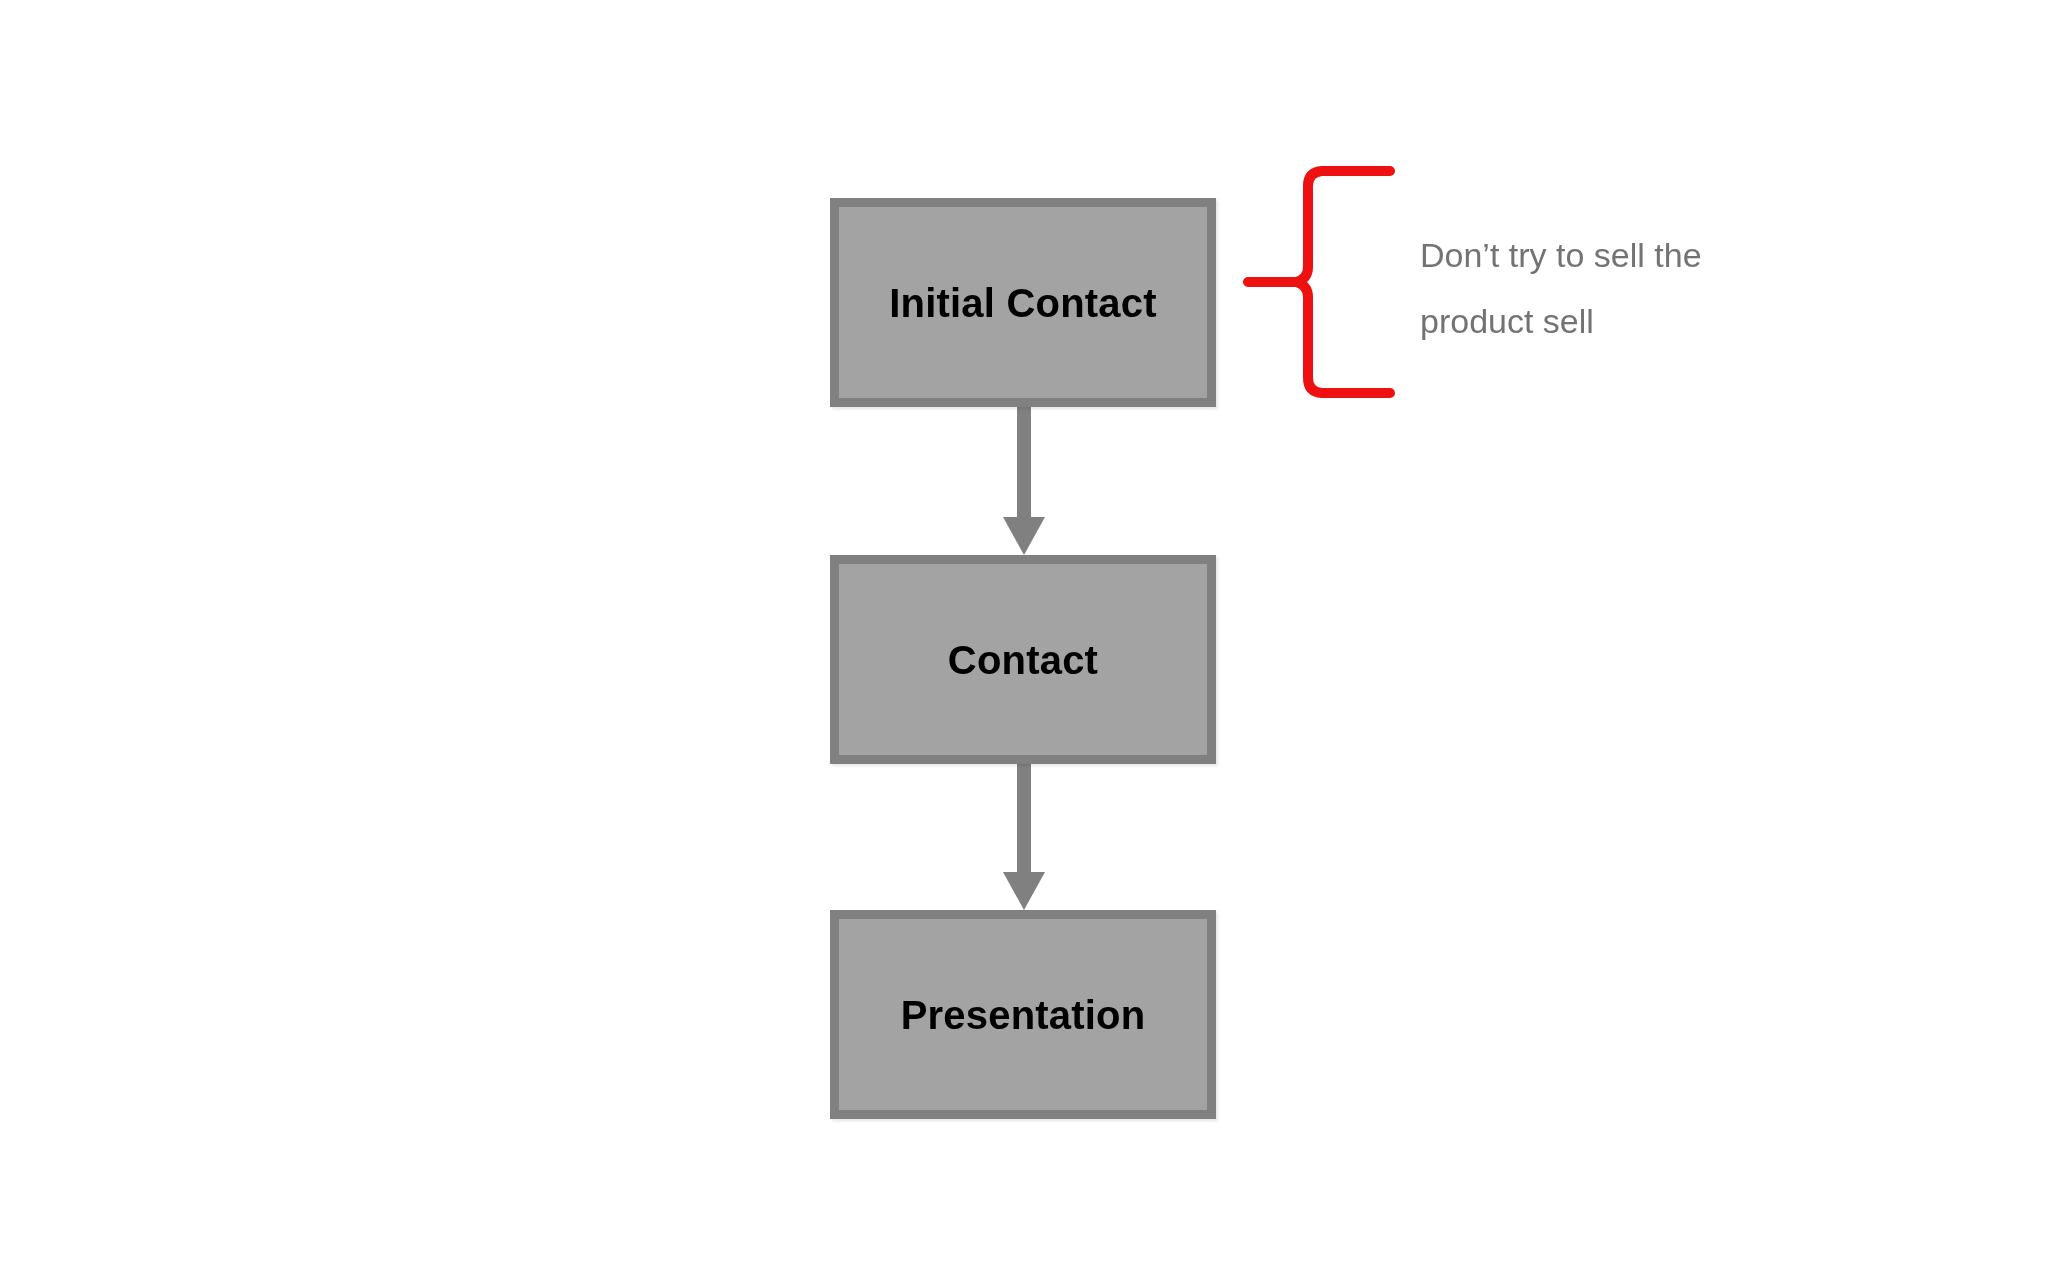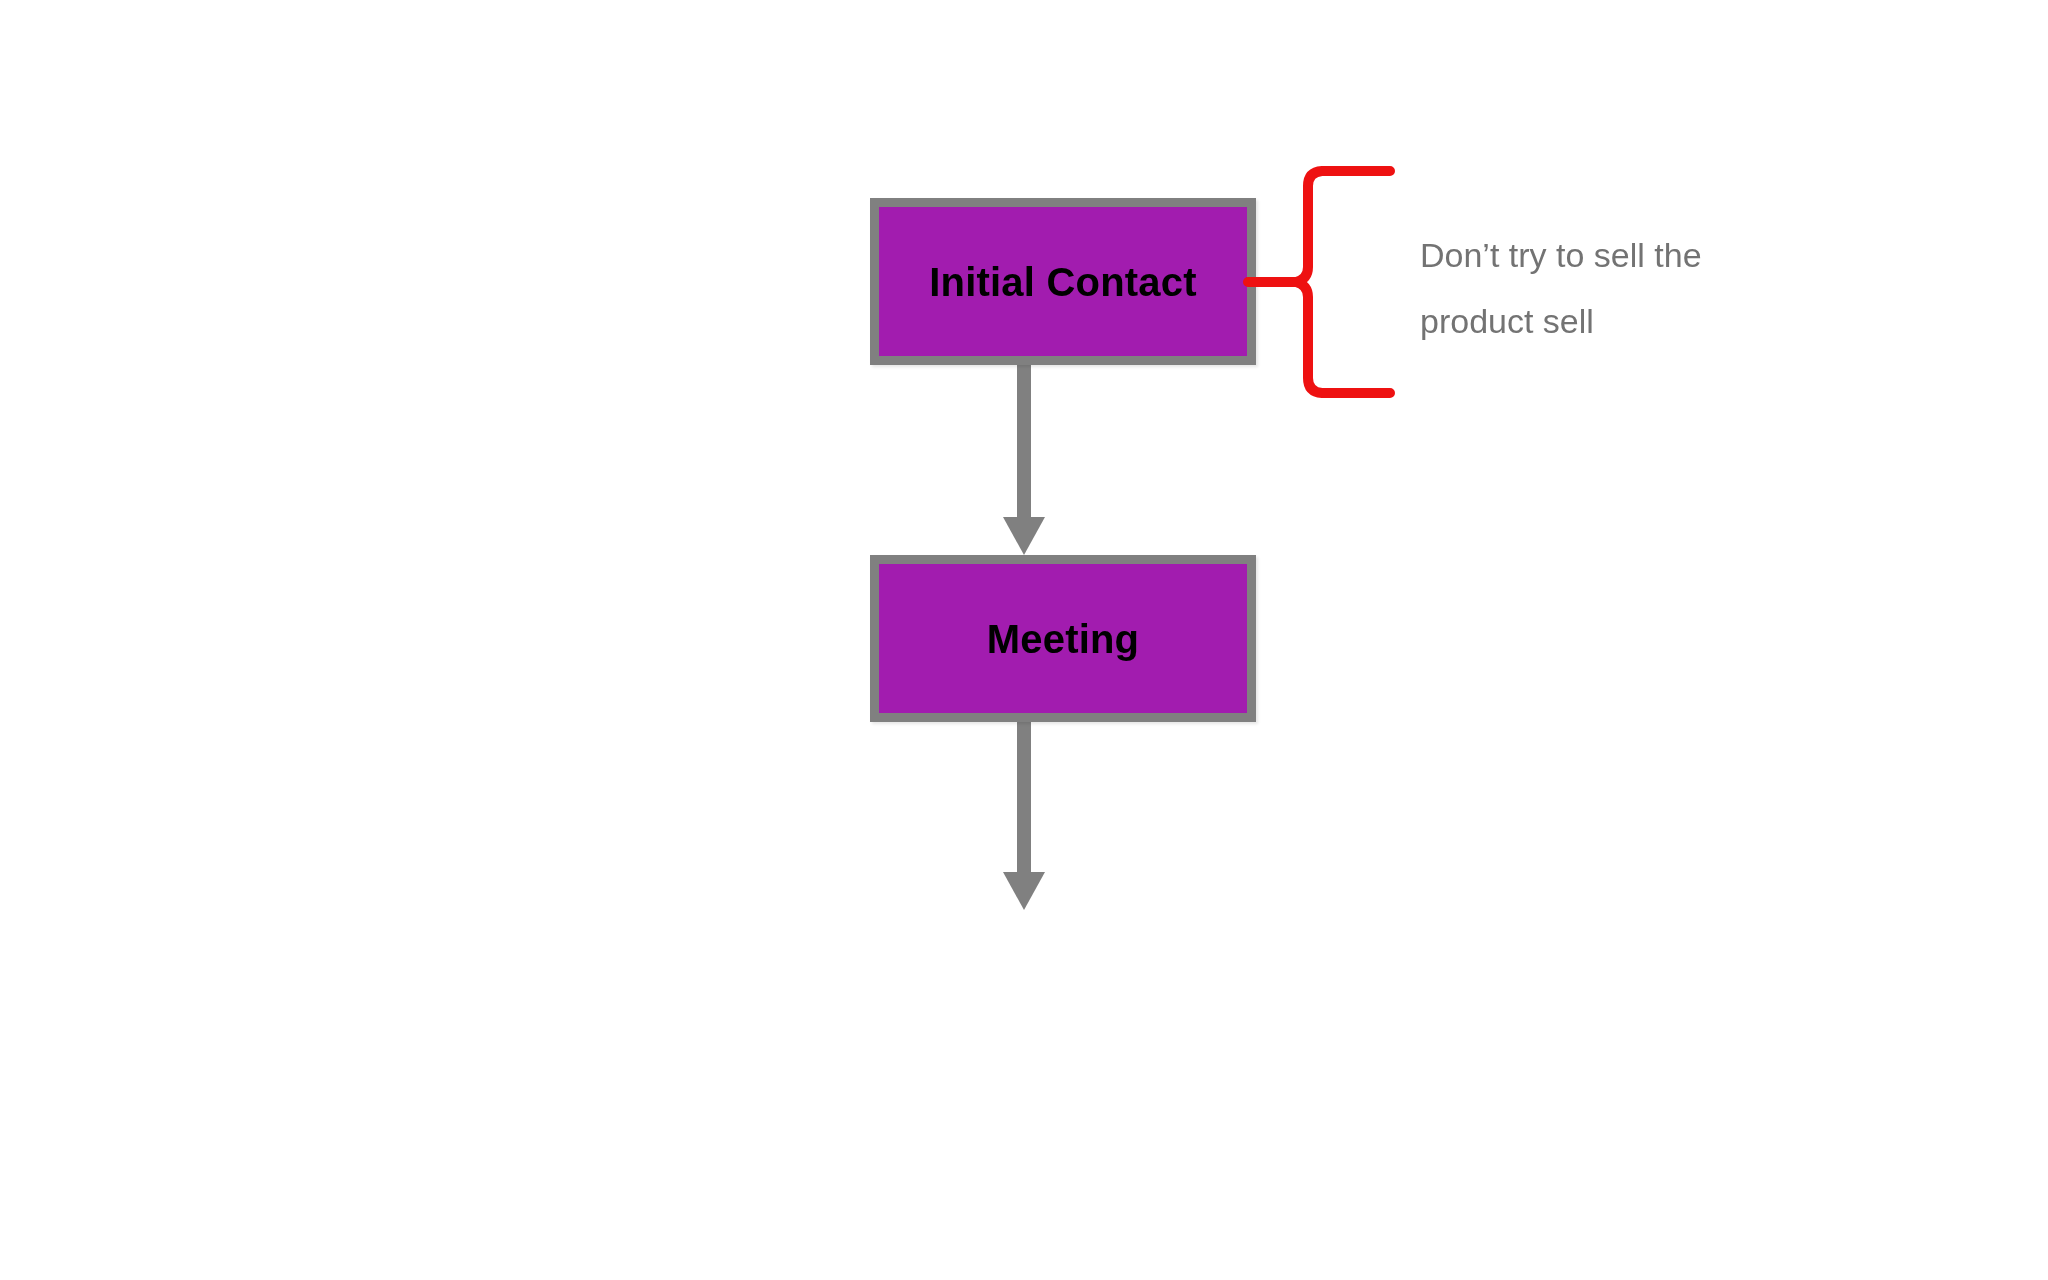--- a/index.html
+++ b/index.html
@@ -19,29 +19,28 @@
     width: 2048px;
     height: 1280px;
     background: #ffffff;
   }
 
   
   .flow-box {
     position: absolute;
     left: 830px;
     width: 386px;
-    height: 167px;
+    height: 209px;
     box-sizing: border-box;
-    background: #a21caf;
+    background: #a3a3a3;
     border: 9px solid #808080;
     display: flex;
     align-items: center;
     justify-content: center;
     box-shadow: 2px 2px 3px rgba(0,0,0,0.10);
-    margin-left: 40px;
   }
   .flow-box .box-label {
     font-size: 40px;
     font-weight: bold;
     color: #000000;
     letter-spacing: 0.2px;
     line-height: 1;
     text-align: center;
     white-space: nowrap;
   }
@@ -118,23 +117,26 @@
   <div class="connector" id="connector-2">
     <div class="shaft"></div>
     <div class="head"></div>
   </div>
 
   <div class="flow-box" id="box-initial-contact">
     <span class="box-label">Initial Contact</span>
   </div>
 
   <div class="flow-box" id="box-meeting">
-    <span class="box-label">Meeting</span>
+    <span class="box-label">Contact</span>
   </div>
 
+  <div class="flow-box" id="box-presentation">
+    <span class="box-label">Presentation</span>
+  </div>
 
   <svg id="annotation-brace" viewBox="0 0 160 250">
     <path d="M 150 16
              L 82 16
              Q 68 17 68 31
              L 68 112
              Q 68 124 56 127
              L 14 127
              Q 8 127 8 127
              L 56 127

